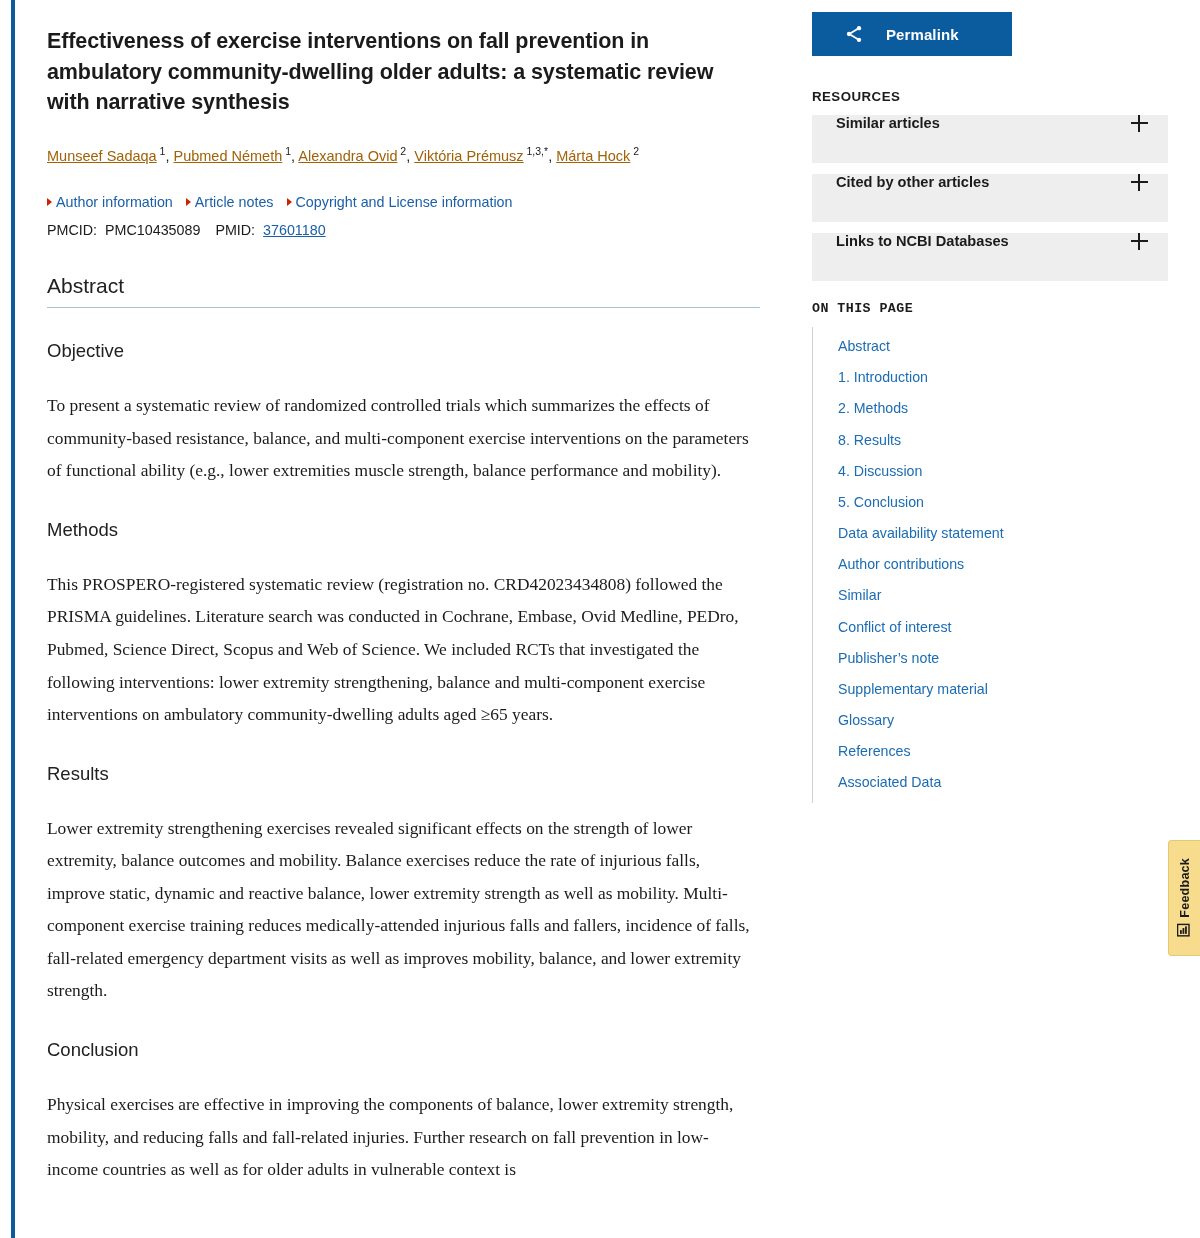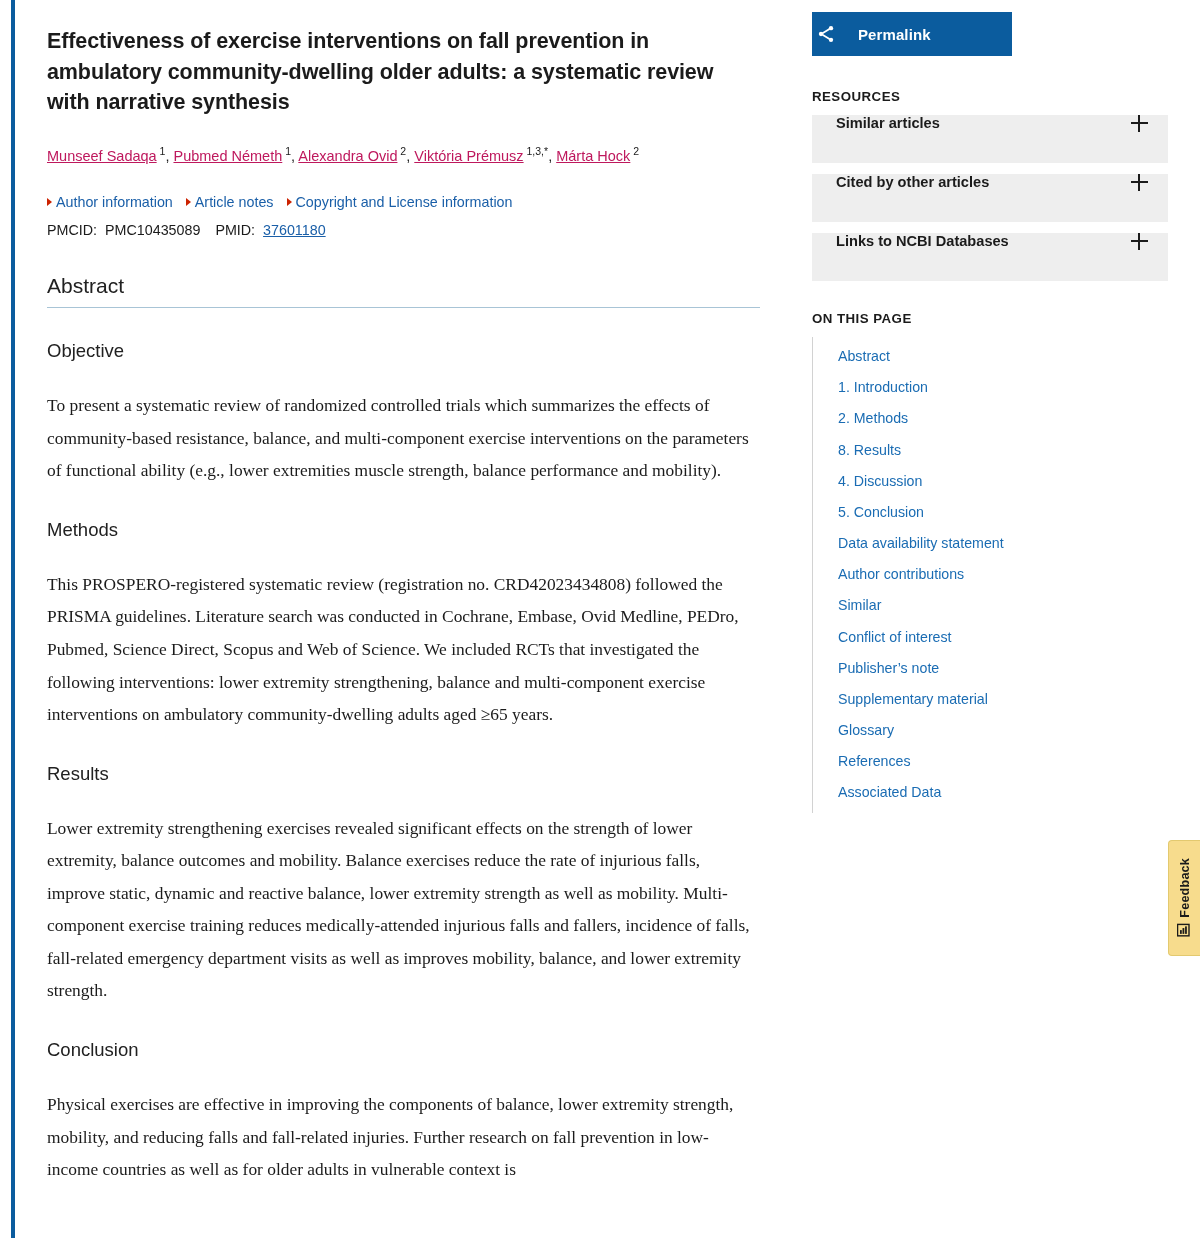--- a/index.html
+++ b/index.html
@@ -52,21 +52,21 @@
     max-width: 730px;
   }
 
   #author-list {
     font-size: 14.5px;
     line-height: 1.5;
     margin-bottom: 27px;
     color: #1b1b1b;
   }
   #author-list a {
-    color: #be185d;
+    color: #a16207;
   }
   #author-list sup {
     font-size: 10.5px;
     vertical-align: super;
     line-height: 0;
   }
 
   #meta-links {
     font-size: 14.3px;
     margin-bottom: 12px;
@@ -132,21 +132,21 @@
   }
 
   #permalink-button {
     display: flex;
     align-items: center;
     background: #0b5c9e;
     color: #ffffff;
     border: none;
     width: 200px;
     height: 44px;
-    padding: 0 4px;
+    padding: 0 32px;
     font-family: "Liberation Sans", sans-serif;
     font-size: 15px;
     font-weight: bold;
     cursor: pointer;
   }
   #permalink-button .share-ico {
     display: inline-flex;
     width: 20px; height: 20px;
     margin-right: 22px;
     flex: 0 0 auto;
@@ -188,21 +188,22 @@
     background: #1b1b1b;
   }
   .plus-ico::before {
     left: 0; top: 7px; width: 17px; height: 2.4px;
   }
   .plus-ico::after {
     top: 0; left: 7px; height: 17px; width: 2.4px;
   }
 
   #on-this-page-title {
-    margin-top: 30px;
+    margin-top: 20px;
+    font-family: Liberation Mono, monospace;
   }
 
   #toc-list {
     list-style: none;
     margin: 0;
     padding: 4px 0 4px 0;
     border-left: 1px solid #d2d2d2;
   }
   #toc-list li { margin: 0; }
   #toc-list a {

